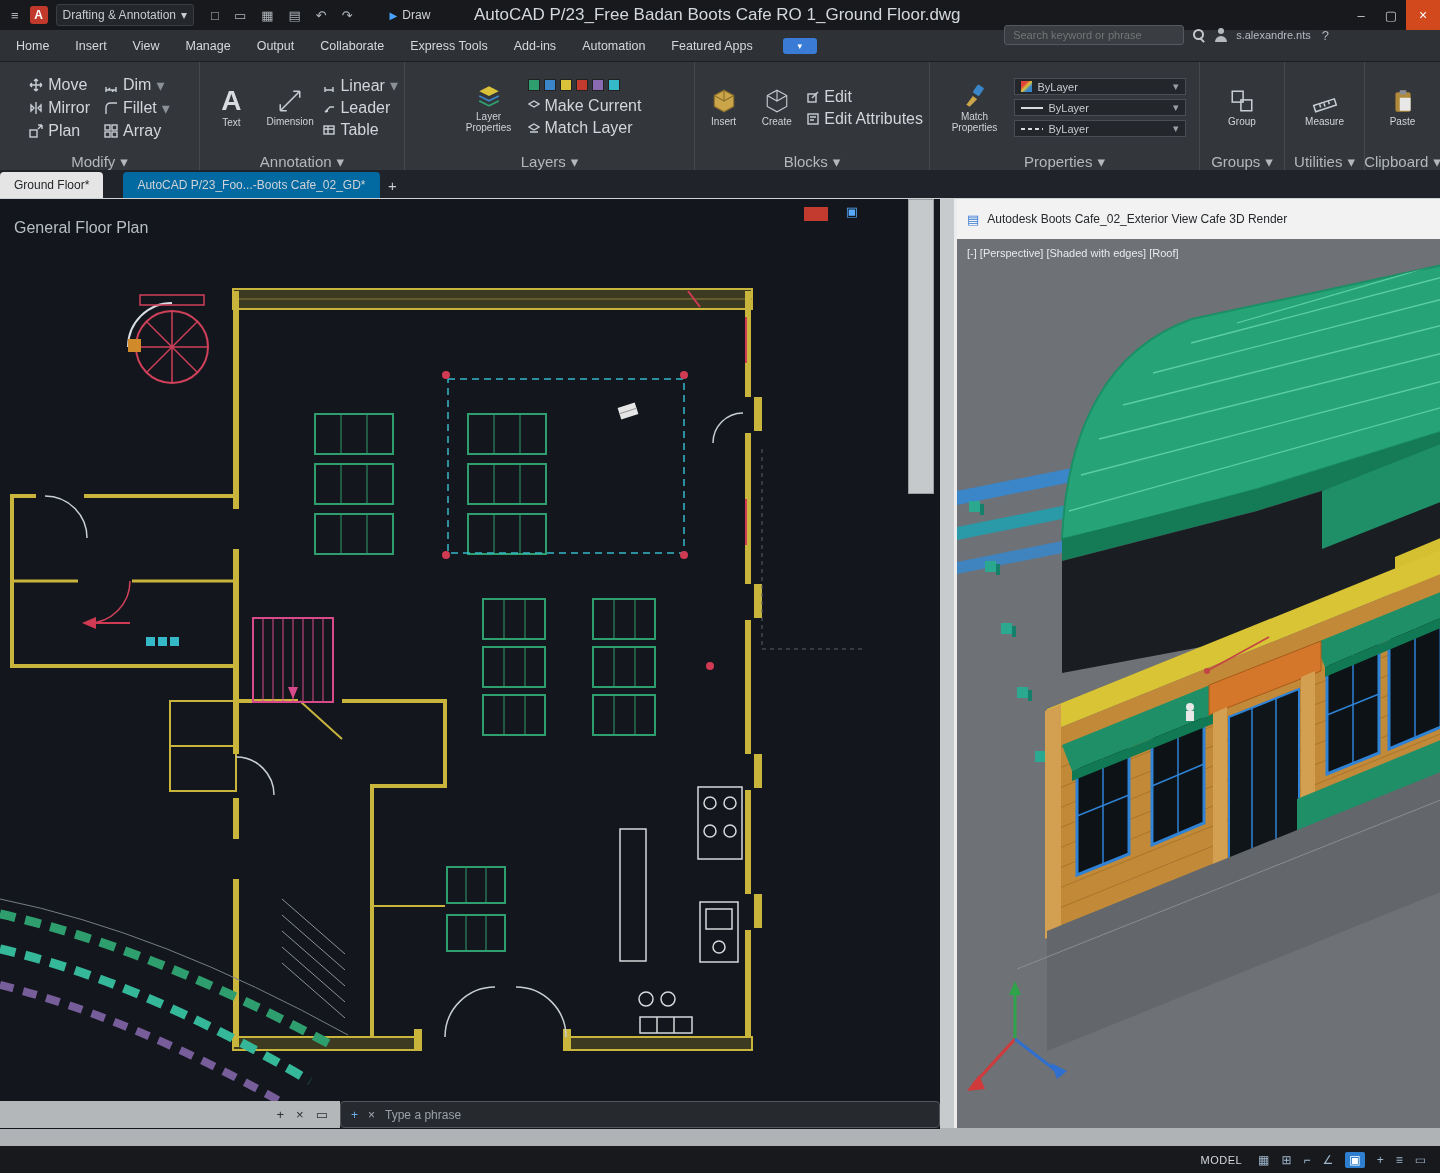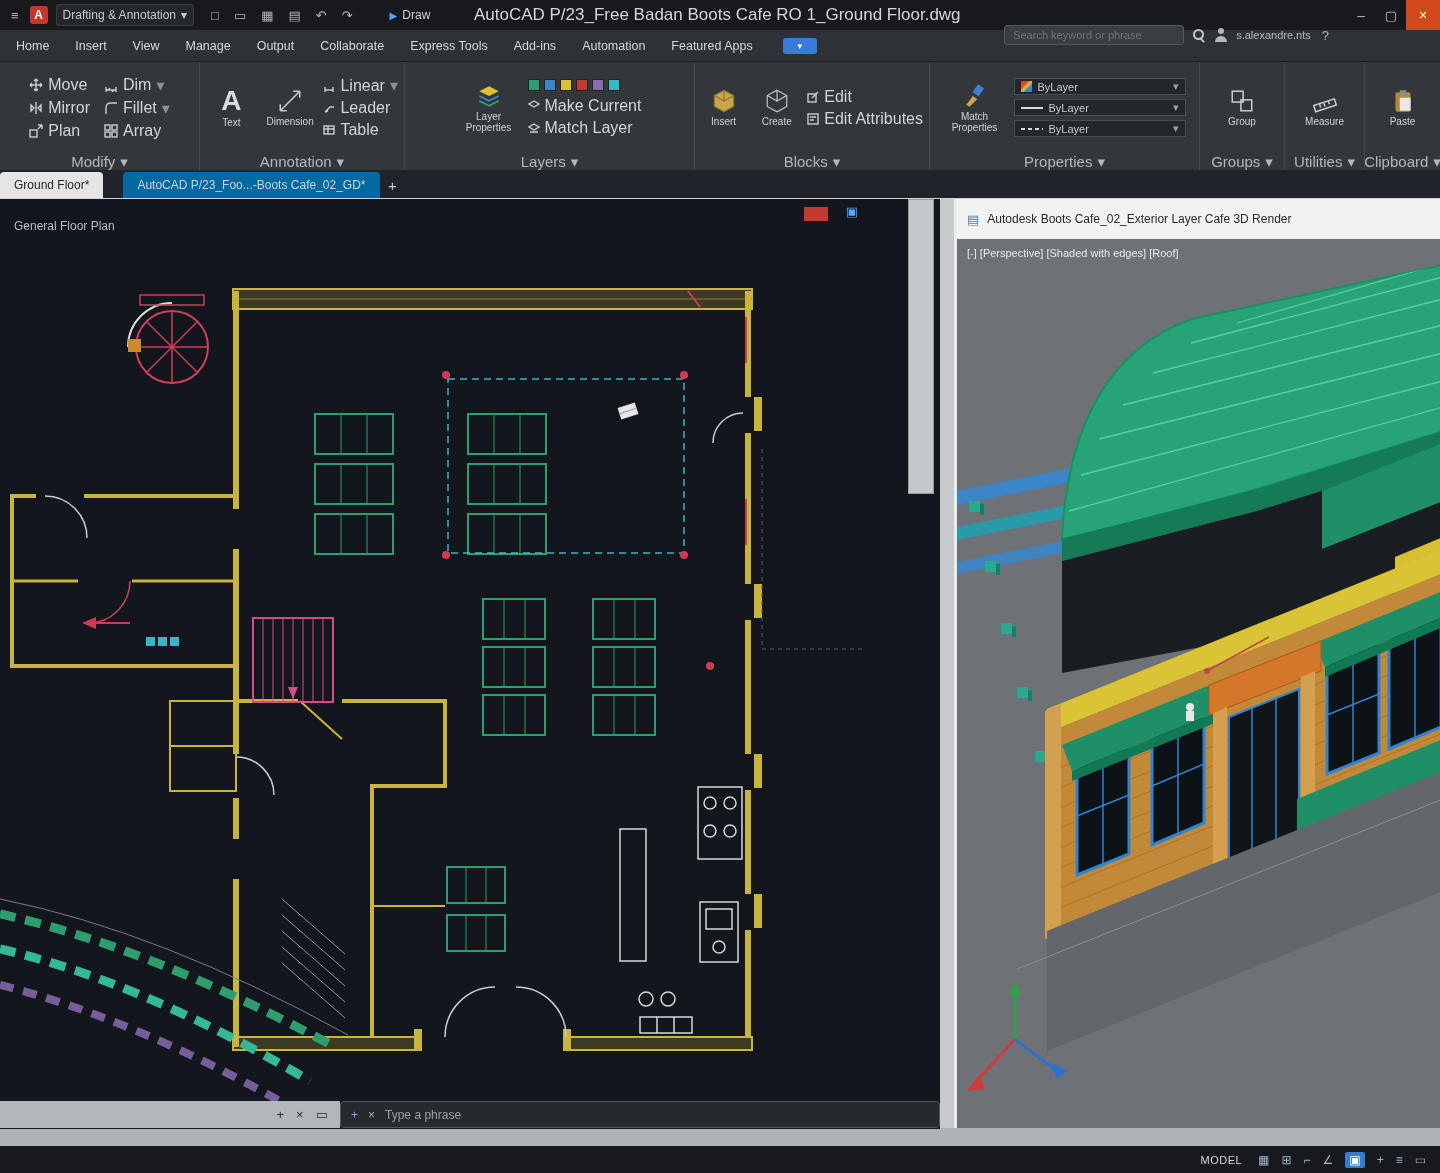--- a/index.html
+++ b/index.html
@@ -56,21 +56,21 @@
   .doc-tabs { height:28px; background:#202329; display:flex; align-items:flex-end; padding-left:0; }
   .doc-tab { height:26px; display:flex; align-items:center; padding:0 14px; font-size:12px; border-radius:4px 4px 0 0; }
   .doc-tab.active { background:#e5e5e5; color:#23262a; }
   .doc-tab.inactive { background:#0369a1; color:#cfd2d6; margin-left:20px; }
   .tab-add { width:26px; height:26px; display:flex; align-items:center; justify-content:center; color:#c8ccd0; font-size:15px; }
 
   
   .workarea { position:relative; height:930px; display:flex; border-top:1px solid #cfd2d4; }
   .vp2d { width:940px; position:relative; background:#13171d; cursor:crosshair; }
   .vp2d svg { position:absolute; inset:0; }
-  .vp2d-label { position:absolute; top:20px; left:14px; color:#b9bec4; font-size:12px; z-index:3; }
+  .vp2d-label { position:absolute; top:20px; left:14px; color:#b9bec4; font-size:16px; z-index:3; }
   .vp2d-scroll { position:absolute; top:0; right:6px; width:26px; height:295px; background:#c6c9cb; border:1px solid #9a9da0; z-index:3; }
   .vp2d-badge { position:absolute; top:8px; right:112px; width:24px; height:14px; background:#c23b2e; z-index:3; }
   .vp2d-badge2 { position:absolute; top:5px; right:82px; color:#57a8ff; font-size:13px; z-index:3; }
   .vp-sep { width:14px; background:#c8cbcd; }
   .vp3d { flex:1; position:relative; background:#6e7175; border-left:3px solid #ececec; overflow:hidden; }
   .vp3d-header { height:40px; background:#f2f2f2; color:#26292c; font-size:12px; display:flex; align-items:center; gap:8px; padding:0 10px; }
   .vp3d-header .hicon { color:#3a7bd5; font-size:13px; }
   .vp3d-controls { position:absolute; top:48px; left:10px; color:#e8eaec; font-size:11px; z-index:3; }
   .vp3d svg.iso { position:absolute; top:40px; left:0; }
 
@@ -614,21 +614,21 @@
         <path d="M0,786 Q130,818 285,905" stroke="#8a6ab0" stroke-width="8" stroke-dasharray="14 10" opacity="0.85"></path>
       </g>
     </svg>
   </div>
 
   <div class="vp-sep"></div>
 
   <div class="vp3d">
     <div class="vp3d-header">
       <span class="hicon">▤</span>
-      <span>Autodesk Boots Cafe_02_Exterior Layer Cafe 3D Render</span>
+      <span>Autodesk Boots Cafe_02_Exterior View Cafe 3D Render</span>
     </div>
     <span class="vp3d-controls">[-] [Perspective] [Shaded with edges] [Roof]</span>
 
     <svg class="iso" width="486" height="890" viewBox="0 0 486 890">
       <defs>
         <clipPath id="roofc">
             <path d="M105,300 C110,190 150,110 235,80 L486,26 L486,192 L300,250 C220,272 150,290 105,300 Z"></path>
           </clipPath>
         <clipPath id="wallc">
             <polygon points="90,494 486,334 486,532 90,692"></polygon>

